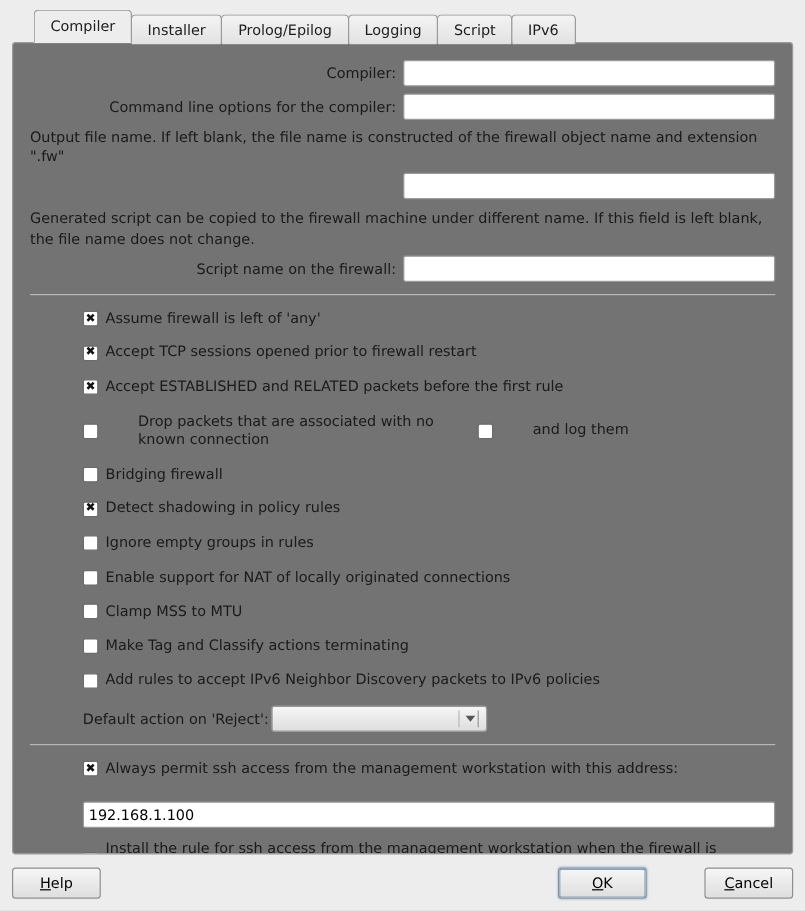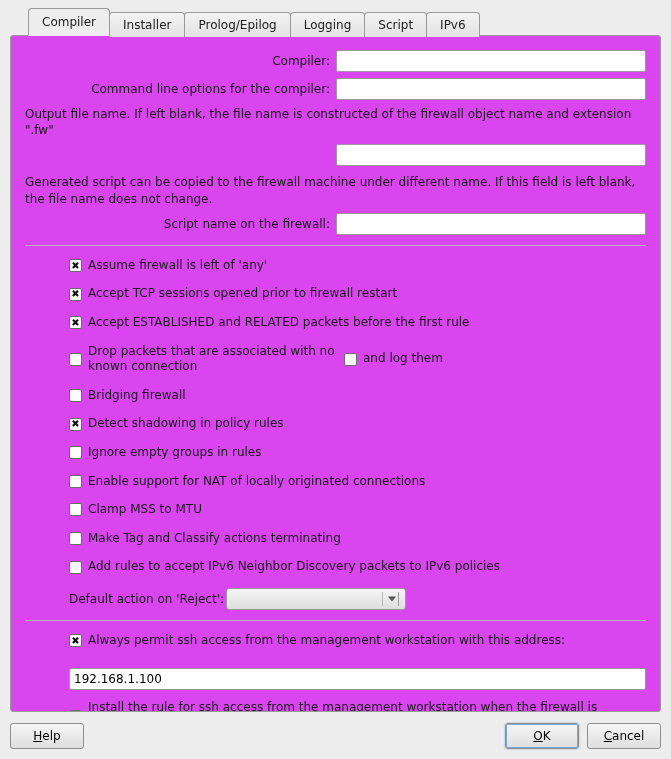--- a/index.html
+++ b/index.html
@@ -42,21 +42,21 @@
     background: #ededed;
     border-bottom: 1px solid #ededed;
     padding-top: 6px;
     padding-bottom: 6px;
     top: 0;
     z-index: 3;
   }
   .tabpanel {
     border: 1px solid #9a9a9a;
     border-radius: 3px;
-    background: #d946ef;
+    background: #737373;
     flex: 1;
     padding: 14px 14px 10px 14px;
     position: relative;
     top: -1px;
     overflow: hidden;
   }
   .row {
     display: flex;
     align-items: center;
     margin-bottom: 6px;
@@ -109,20 +109,21 @@
   .chk.checked::after {
     content: "✖";
     font-size: 10px;
     line-height: 10px;
     color: #111;
   }
   .opt-label { cursor: pointer; }
   .drop-sub {
     display: flex;
     align-items: center;
+    gap: 27px;
   }
   .drop-sub .col1 { width: 250px; }
   .reject-row {
     display: flex;
     align-items: center;
     margin-top: 2px;
     margin-bottom: 4px;
   }
   .reject-row .rl { margin-right: 2px; }
   .select {
@@ -157,20 +158,21 @@
     width: 1px;
     background: #b7b7b7;
   }
   .ssh-block .addr {
     margin: 0 0 10px 0;
   }
   .bottom {
     display: flex;
     align-items: center;
     padding-top: 10px;
+    gap: 40px;
   }
   .btn {
     min-width: 74px;
     height: 26px;
     border: 1px solid #8f8f8f;
     border-radius: 3px;
     background: linear-gradient(#f6f6f6,#dedede);
     padding: 0 14px;
     font: inherit;
     cursor: pointer;

